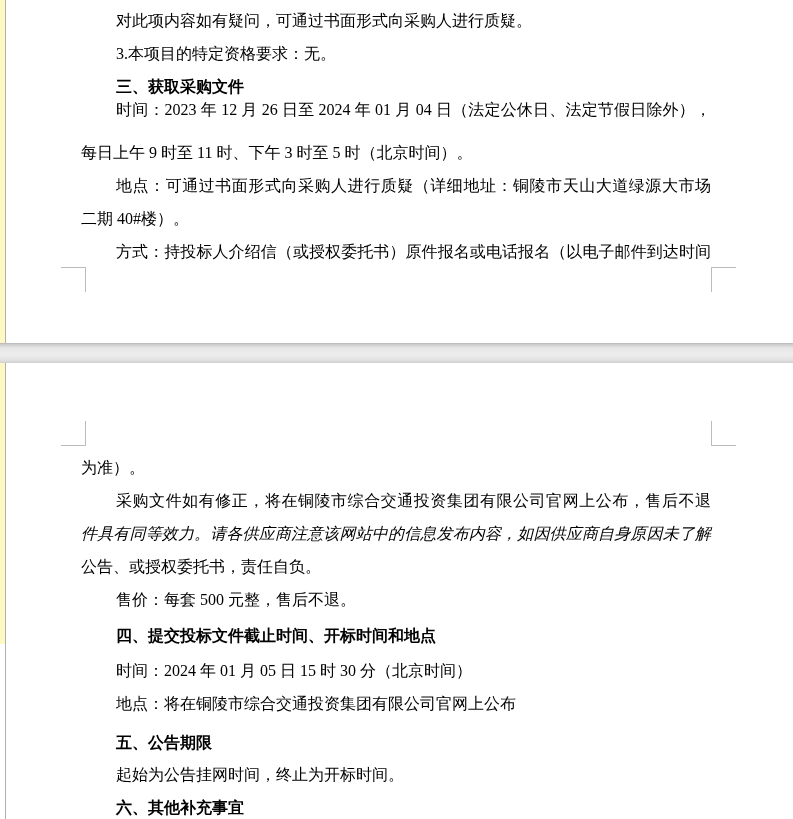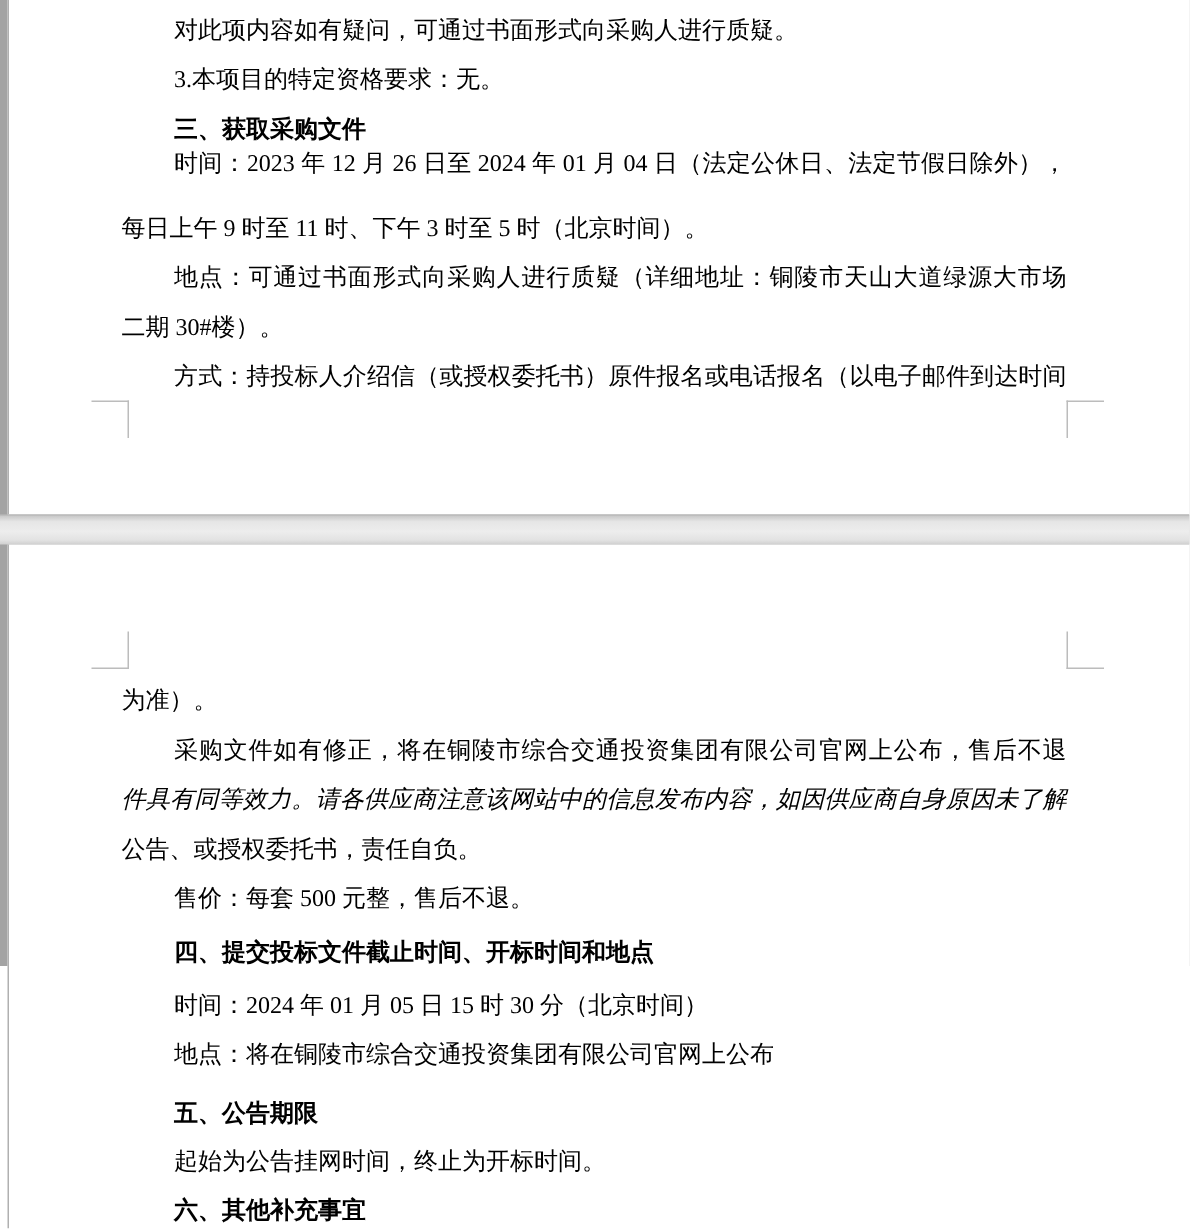--- a/index.html
+++ b/index.html
@@ -8,21 +8,21 @@
     width: 793px;
     height: 819px;
     overflow: hidden;
     background: #ffffff;
     font-family: "Liberation Serif", "DejaVu Serif", serif;
   }
   .canvas {
     position: relative;
     width: 793px;
     height: 644px;
-    background: #a3a3a3;
+    background: #fef9c3;
   }
   .page {
     position: absolute;
     left: 5px;
     width: 788px;
     background: #ffffff;
     border-left: 1px solid #b0b0b0;
   }
   .page1 { top: 0; height: 343px; }
   .page2 { top: 363px; height: 456px; }
@@ -71,21 +71,21 @@
 <div class="canvas">
 
   <div class="page page1">
     <div id="page1-lines">
         <div class="line indent" style="top: 11px;">对此项内容如有疑问，可通过书面形式向采购人进行质疑。</div>
         <div class="line indent" style="top: 44px;">3.本项目的特定资格要求：无。</div>
         <div class="line indent heading" style="top: 77px;">三、获取采购文件</div>
         <div class="line indent justify" style="top: 100px;">时间：2023 年 12 月 26 日至 2024 年 01 月 04 日（法定公休日、法定节假日除外），</div>
         <div class="line" style="top: 143px;">每日上午 9 时至 11 时、下午 3 时至 5 时（北京时间）。</div>
         <div class="line indent justify" style="top: 176px;">地点：可通过书面形式向采购人进行质疑（详细地址：铜陵市天山大道绿源大市场</div>
-        <div class="line" style="top: 209px;">二期 30#楼）。</div>
+        <div class="line" style="top: 209px;">二期 40#楼）。</div>
         <div class="line indent justify" style="top: 242px;">方式：持投标人介绍信（或授权委托书）原件报名或电话报名（以电子邮件到达时间</div>
       </div>
 
     <div class="crop bl" style="left:55px; top:267px;"></div>
     <div class="crop br" style="left:705px; top:267px;"></div>
   </div>
 
   <div class="separator"></div>
 
   <div class="page page2">

